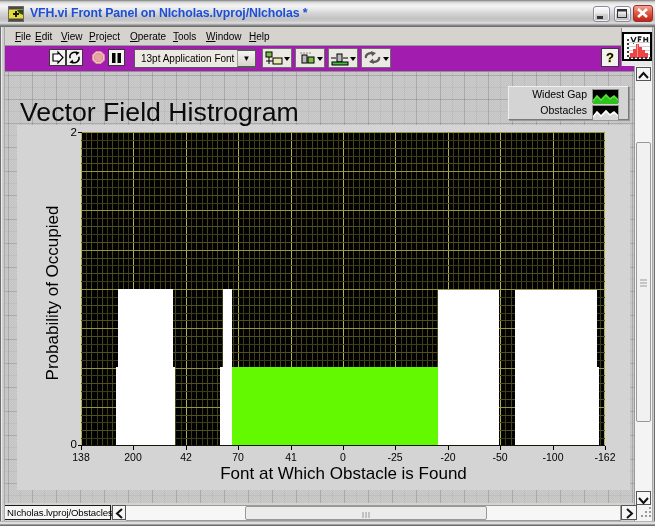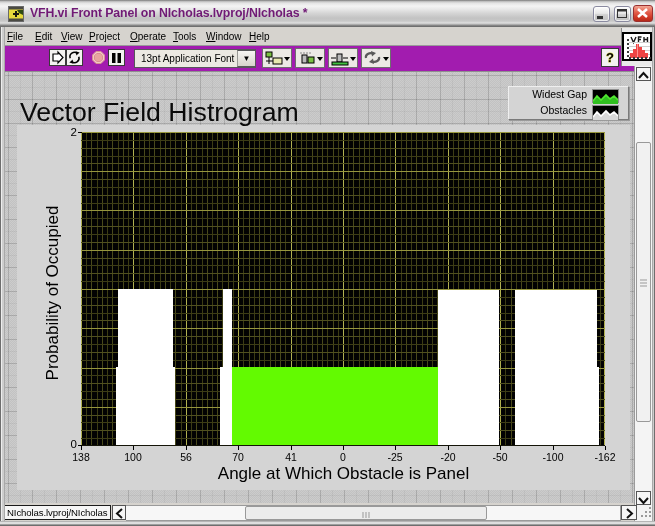--- a/index.html
+++ b/index.html
@@ -3,21 +3,21 @@
 <meta charset="utf-8">
 <style>
 *{margin:0;padding:0;box-sizing:border-box;}
 html,body{width:655px;height:526px;overflow:hidden;}
 body{font-family:"Liberation Sans",sans-serif;position:relative;background:#c7c7c7;}
 .abs{position:absolute;}
 
 #titlebar{left:0;top:0;width:655px;height:27px;
  background:linear-gradient(#6e6e6e 0px,#b5b5b5 1px,#e3e3e3 3px,#f4f4f4 6px,#e9e9e9 9px,#d6d6d6 13px,#c3c3c3 18px,#c7c7c7 21px,#e0e0e0 23px,#9a9a9a 25px,#6f6f6f 26px);}
 #titleicon{left:8px;top:6px;width:16px;height:16px;background:#b0a8a8;border:1px solid #6a6a6a;}
-#titletext{left:30px;top:6px;font-size:12.3px;font-weight:bold;color:#701a75;letter-spacing:-0.1px;white-space:nowrap;}
+#titletext{left:30px;top:6px;font-size:12.3px;font-weight:bold;color:#1d4ed8;letter-spacing:-0.1px;white-space:nowrap;}
 .capbtn{top:6px;width:17px;height:16px;border-radius:3px;border:1px solid #8a8aa0;
  background:linear-gradient(#fdfdfd,#e8e8e8 45%,#d0d0d0 55%,#c0c0c0);box-shadow:inset 0 0 0 1px rgba(255,255,255,.7);}
 #btnclose{left:633px;top:5px;width:20px;height:17px;border-radius:3px;border:1px solid #9a3030;
  background:linear-gradient(#f2a694,#e25a48 45%,#cc3422 80%,#b52a1a);}
 
 #menubar{left:0;top:27px;width:655px;height:19px;background:#d6d3ce;border-bottom:1px solid #9a9a9a;}
 #menubar .mi{position:absolute;top:4px;font-size:10px;color:#000;letter-spacing:0px;}
 .u{text-decoration:underline;}
 
 #toolbar{left:0;top:46px;width:655px;height:26px;background:#a21caf;border-bottom:1px solid #8f8f8f;}
@@ -86,21 +86,21 @@
       <rect x="2.5" y="2.5" width="9" height="8" fill="none" stroke="#333" stroke-width="1"></rect>
       <rect x="2" y="2" width="10" height="2.5" fill="#333"></rect>
     </svg></div>
 <div class="abs" id="btnclose"><svg width="18" height="15">
       <path d="M4 3 L13 11 M13 3 L4 11" stroke="#fff" stroke-width="2.6"></path>
     </svg></div>
 
 <div class="abs" style="left:2px;top:29px;width:2px;height:15px;border-left:1px solid #f2f2f2;border-right:1px solid #9a9a9a;"></div>
 <div class="abs" style="left:2px;top:48px;width:2px;height:21px;border-left:1px solid #f2f2f2;border-right:1px solid #9a9a9a;"></div>
 <div class="abs" id="menubar">
- <span class="mi" style="left:7px"><span class="u">F</span>ile</span>
+ <span class="mi" style="left:15px"><span class="u">F</span>ile</span>
  <span class="mi" style="left:35px"><span class="u">E</span>dit</span>
  <span class="mi" style="left:61px"><span class="u">V</span>iew</span>
  <span class="mi" style="left:89px"><span class="u">P</span>roject</span>
  <span class="mi" style="left:130px"><span class="u">O</span>perate</span>
  <span class="mi" style="left:173px"><span class="u">T</span>ools</span>
  <span class="mi" style="left:206px"><span class="u">W</span>indow</span>
  <span class="mi" style="left:249px"><span class="u">H</span>elp</span>
 </div>
 
 <div class="abs" id="toolbar">
@@ -364,23 +364,23 @@
   <div id="greenbar" style="left:151px;top:235px;width:206px;height:79px"></div>
   <div class="bar" style="left:357px;top:158px;width:61px;height:156px"></div>
   <div class="bar" style="left:434px;top:158px;width:82px;height:156px"></div>
   <div class="bar" style="left:434px;top:235px;width:84px;height:79px"></div>
   <div style="position:absolute;left:0;top:313px;width:524px;height:1px;background:#141408"></div>
  </div>
 
  <div class="tickx" style="left:76px"></div>
     <div class="xt" style="left:76px">138</div>
  <div class="tickx" style="left:128px"></div>
-    <div class="xt" style="left:128px">100</div>
+    <div class="xt" style="left:128px">200</div>
  <div class="tickx" style="left:181px"></div>
-    <div class="xt" style="left:181px">56</div>
+    <div class="xt" style="left:181px">42</div>
  <div class="tickx" style="left:233px"></div>
     <div class="xt" style="left:233px">70</div>
  <div class="tickx" style="left:286px"></div>
     <div class="xt" style="left:286px">41</div>
  <div class="tickx" style="left:338px"></div>
     <div class="xt" style="left:338px">0</div>
  <div class="tickx" style="left:390px"></div>
     <div class="xt" style="left:390px">-25</div>
  <div class="tickx" style="left:443px"></div>
     <div class="xt" style="left:443px">-20</div>
@@ -388,36 +388,36 @@
     <div class="xt" style="left:495px">-50</div>
  <div class="tickx" style="left:548px"></div>
     <div class="xt" style="left:548px">-100</div>
  <div class="tickx" style="left:600px"></div>
     <div class="xt" style="left:600px">-162</div>
  <div class="abs" id="ylab2">2</div>
     <div class="abs" id="ytick2"></div>
  <div class="abs" id="ylab0">0</div>
     <div class="abs" id="ytick0"></div>
  <div class="abs" id="ytitle">Probability of Occupied</div>
- <div class="abs" id="xtitle">Angle at Which Obstacle is Panel</div>
+ <div class="abs" id="xtitle">Font at Which Obstacle is Found</div>
 </div>
 
 <div class="abs" id="vsb"></div>
 <div class="abs sbtn" style="left:636px;top:67px;width:15px;height:14px"><svg width="13" height="12">
       <path d="M2 8 L6.5 3 L11 8" fill="none" stroke="#111" stroke-width="2"></path>
     </svg></div>
 <div class="abs" id="vthumb"><svg width="13" height="278">
       <path d="M3 137 L10 137 M3 140 L10 140 M3 143 L10 143" stroke="#999"></path>
     </svg></div>
 <div class="abs sbtn" style="left:636px;top:491px;width:15px;height:14px"><svg width="13" height="12">
       <path d="M2 4 L6.5 9 L11 4" fill="none" stroke="#111" stroke-width="2"></path>
     </svg></div>
 <div class="abs" id="hsbrow"></div>
 <div class="abs" id="htrack"></div>
-<div class="abs" id="tab">NIcholas.lvproj/NIcholas</div>
+<div class="abs" id="tab">NIcholas.lvproj/Obstacles</div>
 <div class="abs sbtn" style="left:112px;top:505px;width:14px;height:15px"><svg width="14" height="13">
       <path d="M9 2 L4 6.5 L9 11" fill="none" stroke="#111" stroke-width="2"></path>
     </svg></div>
 <div class="abs" id="hthumb"><svg width="240" height="12">
       <path d="M117 3 L117 9 M120 3 L120 9 M123 3 L123 9" stroke="#999"></path>
     </svg></div>
 <div class="abs sbtn" style="left:621px;top:505px;width:16px;height:15px"><svg width="14" height="13">
       <path d="M5 2 L10 6.5 L5 11" fill="none" stroke="#111" stroke-width="2"></path>
     </svg></div>
 <div class="abs" style="left:639px;top:506px;width:14px;height:14px">

